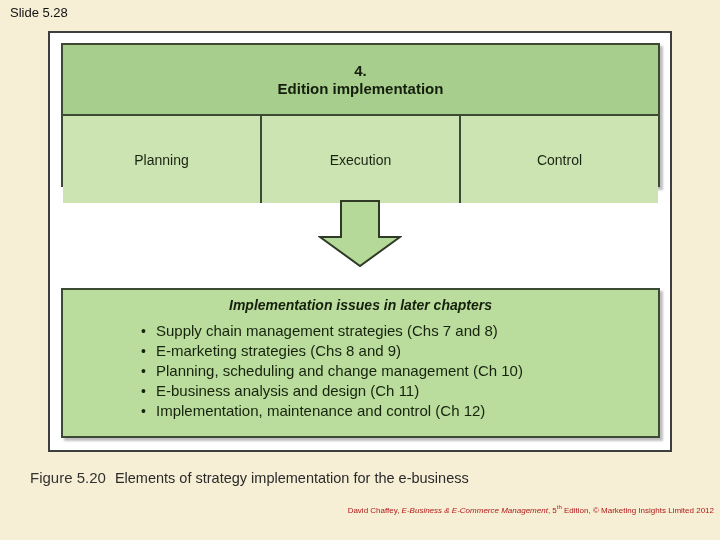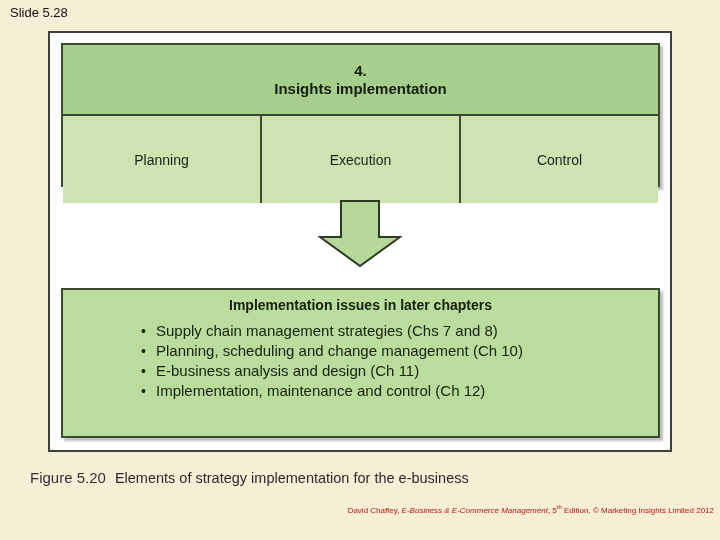--- a/index.html
+++ b/index.html
@@ -58,20 +58,21 @@
     box-sizing: border-box;
     border: 2px solid #3C4A34;
     box-shadow: 3px 3px 2px rgba(0,0,0,0.25);
     background: #BADC9D;
   }
   .bottom-title {
     margin-top: 7px;
     text-align: center;
     font-weight: bold; font-size: 14px;
     color: #14200C;
+    font-style: italic;
   }
   ul.bullets {
     margin: 8px 0 0 78px; padding: 0;
     list-style: none;
   }
   ul.bullets li {
     position: relative;
     padding-left: 15px;
     font-size: 15px; line-height: 20px;
     color: #17230D;
@@ -100,37 +101,38 @@
 </head>
 <body>
 
 <div class="slide-label">Slide 5.28</div>
 
 <div class="panel">
 
   <div class="top-box">
     <div class="top-box-header">
       <div>4.</div>
-      <div>Insights implementation</div>
+      <div>Edition implementation</div>
     </div>
     <div class="cells">
       <div class="cell">Planning</div>
       <div class="cell">Execution</div>
       <div class="cell">Control</div>
     </div>
   </div>
 
   <svg class="arrow-svg" viewBox="0 0 84 68" xmlns="http://www.w3.org/2000/svg">
     <polygon points="23,1 61,1 61,37 82,37 42,66 2,37 23,37" stroke="#2F3A26" stroke-width="2" stroke-linejoin="miter" fill="#B5D998"></polygon>
   </svg>
 
   <div class="bottom-box">
     <div class="bottom-title">Implementation issues in later chapters</div>
     <ul class="bullets">
       <li>Supply chain management strategies (Chs 7 and 8)</li>
+      <li>E-marketing strategies (Chs 8 and 9)</li>
       <li>Planning, scheduling and change management (Ch 10)</li>
       <li>E-business analysis and design (Ch 11)</li>
       <li>Implementation, maintenance and control (Ch 12)</li>
     </ul>
   </div>
 
 </div>
 
 <div class="caption">
   <span class="fig-label">Figure 5.20</span>

